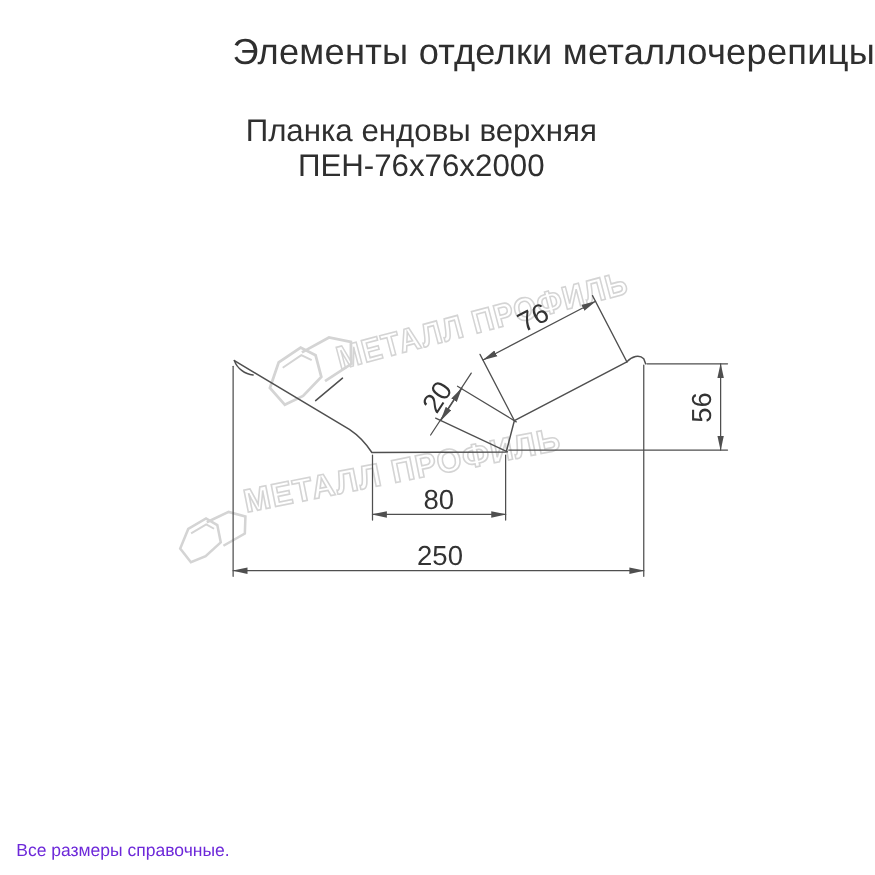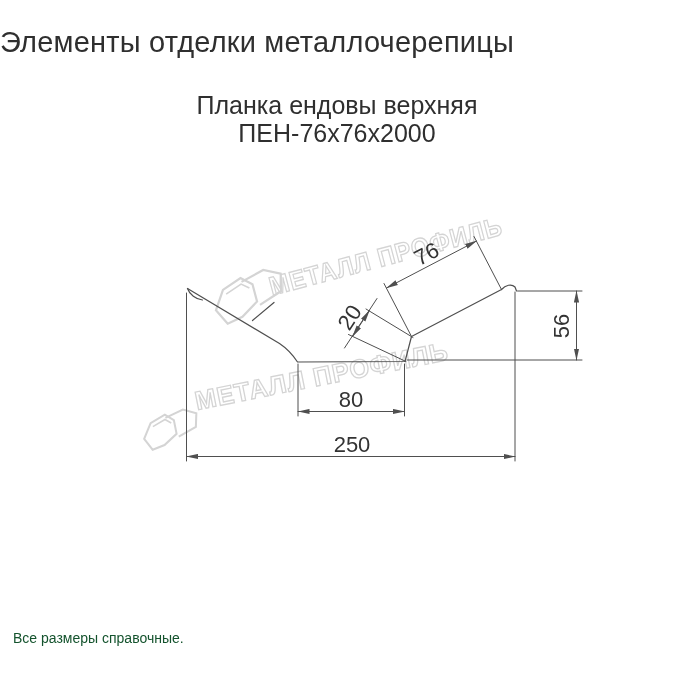--- a/index.html
+++ b/index.html
@@ -2,36 +2,36 @@
 <html><head>
 <meta charset="utf-8">
 <style>
   html,body{margin:0;padding:0;background:#ffffff;}
   .canvas{
     position:relative;width:700px;height:700px;background:#ffffff;
     font-family:"Liberation Sans", sans-serif;overflow:hidden;
   }
   .abs{position:absolute;}
   .title{
-    top:26px;left:0;width:700px;text-align:left;
+    top:26px;left:0;width:700px;text-align:right;
     font-size:29px;color:#2f2f2f;letter-spacing:0.2px;
   }
   .subtitle{
     top:91px;left:-13px;width:700px;text-align:center;
     font-size:25px;color:#2f2f2f;
   }
   .code{
     top:119px;left:-13px;width:700px;text-align:center;
     font-size:25px;color:#2f2f2f;
   }
   .face-label{
     top:260px;left:275px;font-size:15px;line-height:17px;color:#333333;
   }
   .footer{
-    top:630px;left:13px;font-size:14px;line-height:17px;color:#14532d;
+    top:672px;left:13px;font-size:14px;line-height:17px;color:#6d28d9;
   }
   svg.drawing{position:absolute;top:0;left:0;}
   .dim-text{font-family:"Liberation Sans", sans-serif;font-size:22px;}
   .wm-text{font-family:"Liberation Sans", sans-serif;font-size:26px;font-weight:bold;letter-spacing:1px;}
 </style>
 </head>
 <body>
 
 <div class="canvas">
 

